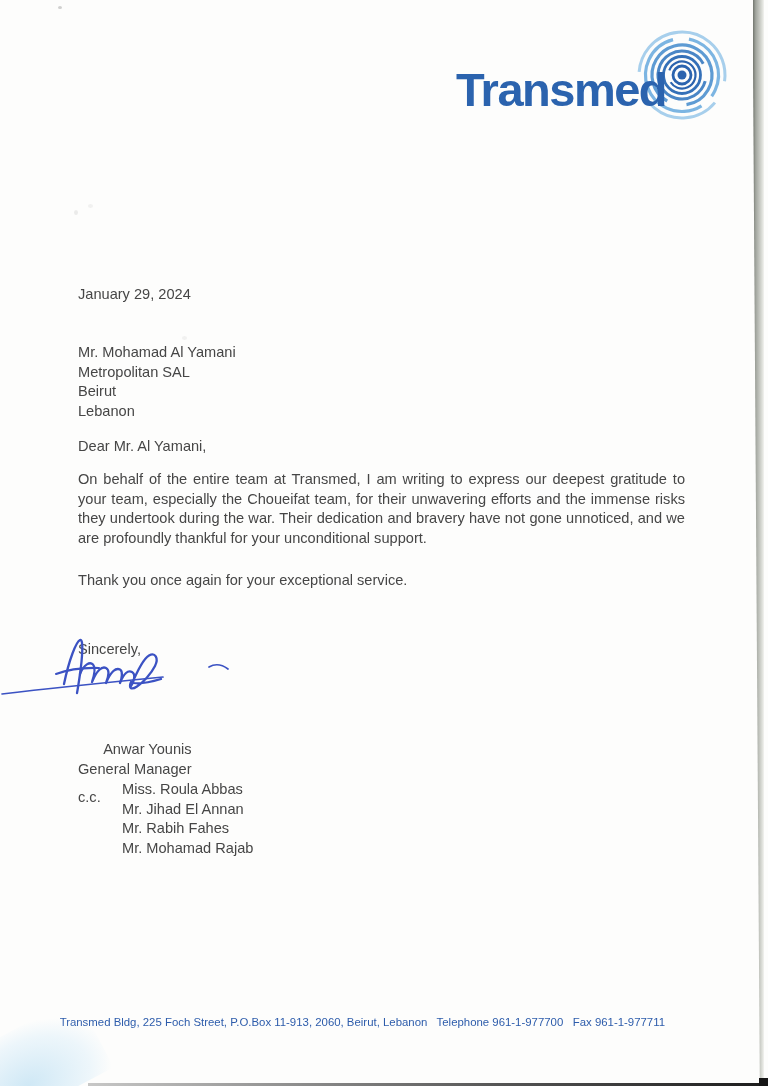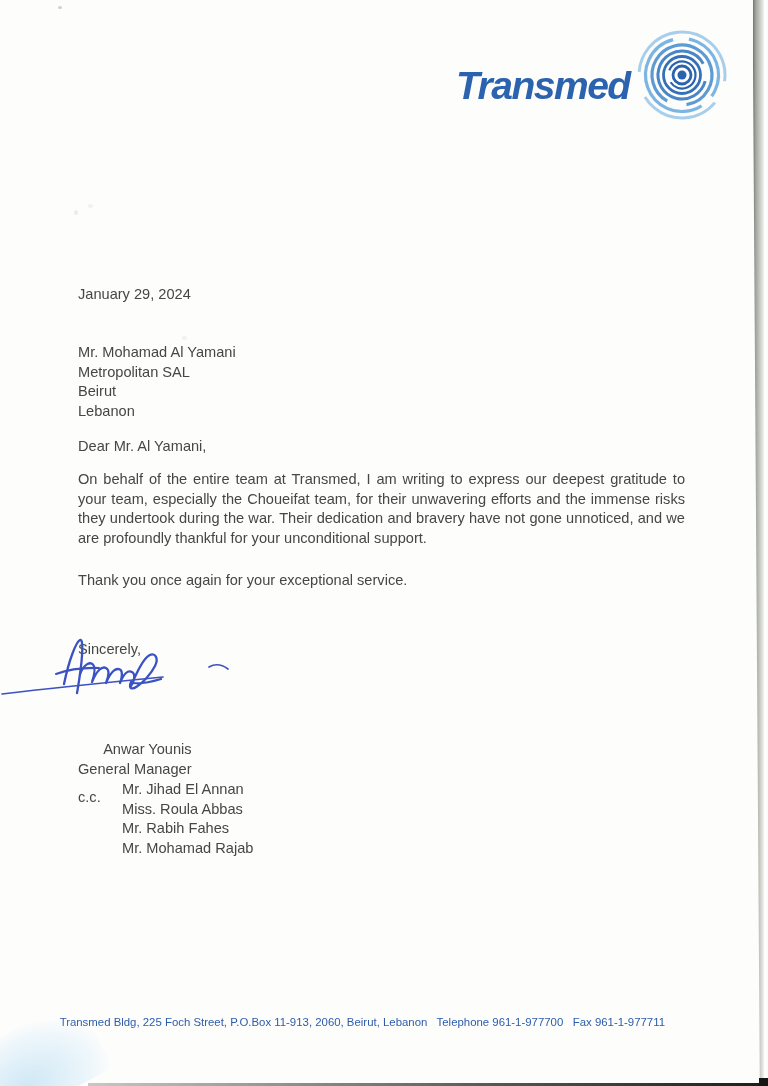--- a/index.html
+++ b/index.html
@@ -7,21 +7,21 @@
     position:relative; width:768px; height:1086px;
     background:#fdfdfc; overflow:hidden;
     font-family:"Liberation Sans", sans-serif;
     color:#464646;
   }
   
   .logo-wrap { position:absolute; top:0; left:0; width:768px; height:150px; }
   .logo-circles { position:absolute; left:634px; top:29px; width:96px; height:96px; }
   .logo-text {
     position:absolute; left:456px; top:66px;
-    font-size:39px; font-weight:bold; font-style:italic;
+    font-size:47px; font-weight:bold; 
     letter-spacing:-1.5px; line-height:1;
   }
   
   .txt { position:absolute; left:78px; font-size:14.6px; line-height:19.5px; }
   .date        { top:285px; }
   .recipient   { top:343px; }
   .salutation  { top:437px; }
   .body-par    { top:470px; width:607px; text-align:justify; }
   .thanks      { top:571px; }
   .closing     { top:640px; }
@@ -111,22 +111,22 @@
   </svg>
 
   <div class="txt signer">
     <div>Anwar Younis</div>
     <div>General Manager</div>
   </div>
 
   <div class="txt cc-row" style="height:80px; width:320px;">
     <div class="cc-label">c.c.</div>
     <div class="cc-list">
+      <div>Miss. Roula Abbas</div>
       <div>Mr. Jihad El Annan</div>
-      <div>Miss. Roula Abbas</div>
       <div>Mr. Rabih Fahes</div>
       <div>Mr. Mohamad Rajab</div>
     </div>
   </div>
 
   <div class="footer" style="color:#2d5cab">
     <div>Transmed Bldg, 225 Foch Street, P.O.Box 11-913, 2060, Beirut, Lebanon   Telephone 961-1-977700   Fax 961-1-977711</div>
     
   </div>
 

